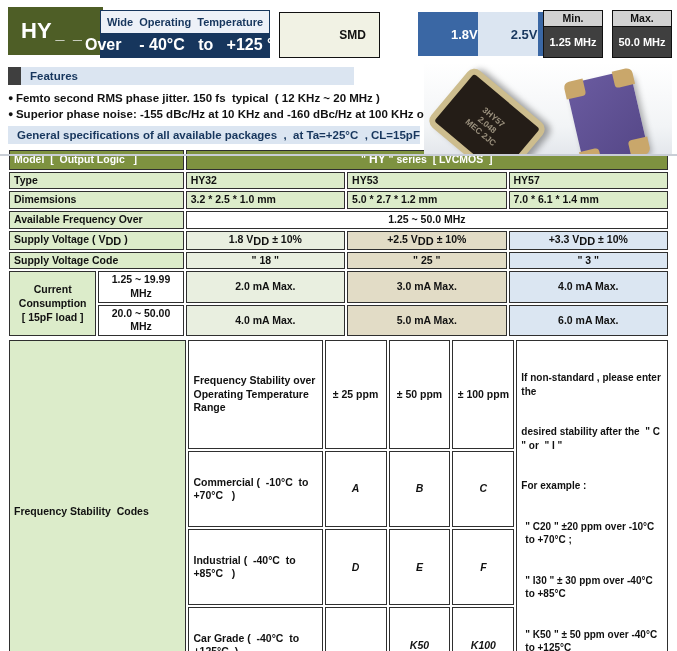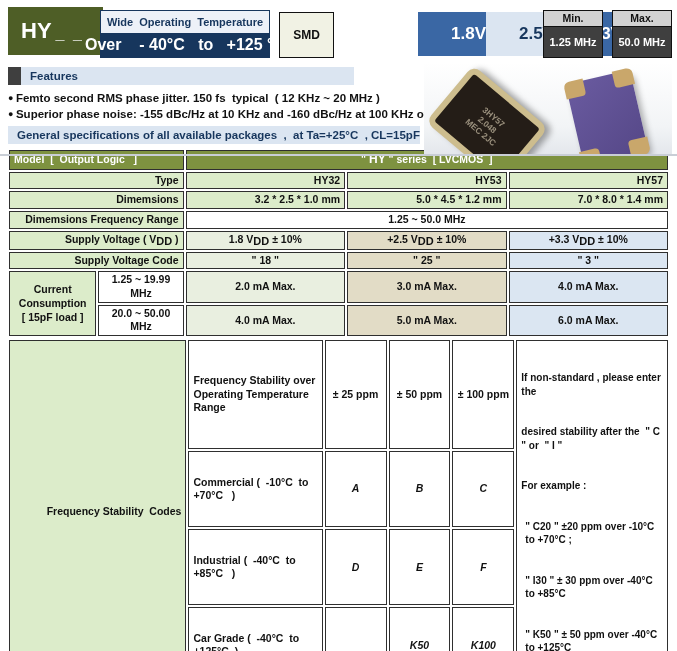--- a/index.html
+++ b/index.html
@@ -7,25 +7,25 @@
   .hdr{position:relative;height:62px;}
   .logo{position:absolute;left:8px;top:7px;width:82px;height:48px;background:#4e5e26;color:#fff;
     font-weight:bold;font-size:22px;padding-left:13px;display:flex;align-items:center;}
   .logo .us{font-size:16px;letter-spacing:2px;margin-left:4px;position:relative;top:3px;}
   .wot{position:absolute;left:100px;top:10px;width:168px;height:46px;border:1px solid #17365d;}
   .wot-top{height:22px;background:#edf1f8;color:#17365d;font-weight:bold;font-size:11px;
     display:flex;align-items:center;justify-content:center;white-space:pre;}
   .wot-bot{height:24px;background:#17365d;color:#fff;font-weight:bold;font-size:16px;
     display:flex;align-items:center;justify-content:center;white-space:pre;}
   .smdbox{position:absolute;left:279px;top:12px;width:53px;height:44px;background:#f1f2e4;border:1px solid #111;
-    display:flex;align-items:center;justify-content:center;font-weight:bold;font-size:12px;color:#111;}
+    display:flex;align-items:center;justify-content:center;font-weight:bold;font-size:12px;color:#111;padding-left:46px;}
   .lvbox{position:absolute;left:341px;top:12px;width:71px;height:44px;background:#ded8c2;border:1px solid #111;
     display:flex;align-items:center;justify-content:center;font-weight:bold;font-size:12px;color:#17365d;}
   .volt{position:absolute;left:418px;top:12px;width:117px;height:44px;display:flex;}
-  .vseg{flex:1;display:flex;align-items:center;justify-content:center;font-weight:bold;font-size:17px;padding-left:33px;}
+  .vseg{flex:1;display:flex;align-items:center;justify-content:center;font-weight:bold;font-size:13px;padding-left:33px;}
   .vdark{background:#3a67a4;color:#fff;}
   .vlight{background:#dbe5f1;color:#17365d;}
   .mmbox{position:absolute;top:10px;width:58px;height:46px;border:1px solid #111;}
   .mm-hd{height:15px;background:#d2d2d2;color:#111;font-weight:bold;font-size:10.5px;text-align:center;
     border-bottom:1px solid #111;line-height:15px;}
   .mm-bd{height:30px;background:#3f3f3f;color:#fff;font-weight:bold;font-size:11px;display:flex;
     align-items:center;justify-content:center;}
   .secbar{position:relative;height:18px;margin:0 0 0 8px;display:flex;align-items:stretch;width:346px;}
   .sq{width:13px;background:#3f3f3f;}
   .barfill{flex:1;background:#dbe5f1;color:#17365d;font-weight:bold;font-size:11.5px;
@@ -45,23 +45,23 @@
     background:linear-gradient(145deg,#6a5ba0,#554787);border-radius:6px;box-shadow:3px 5px 6px rgba(0,0,0,.3);}
   .pad{position:absolute;width:20px;height:17px;background:#c9a76b;}
   .pad.tl{left:-2px;top:-2px;border-radius:6px 0 4px 0;}
   .pad.tr{right:-2px;top:-2px;border-radius:0 6px 0 4px;}
   .pad.bl{left:-2px;bottom:-2px;border-radius:0 4px 0 6px;}
   .pad.br{right:-2px;bottom:-2px;border-radius:4px 0 6px 0;}
   
   .tbl{border-collapse:separate;border-spacing:2px;table-layout:fixed;width:663px;margin-left:7px;}
   .tbl td{border:1px solid #2f2f2f;font-size:10.5px;font-weight:bold;color:#111;
     padding:1px 4px;line-height:1.3;white-space:pre-wrap;overflow:hidden;}
-  td.lab{background:#dcecca;text-align:right;}
+  td.lab{background:#dcecca;text-align:left;}
   td.olv{background:#7e9240;color:#fff;}
-  td.grn{background:#dcecca;text-align:right;}
+  td.grn{background:#dcecca;text-align:left;}
   td.wht{background:#fff;}
   td.ctr{text-align:center;}
   td.cg{background:#e9efe0;text-align:center;}
   td.ct{background:#e2dcc6;text-align:center;}
   td.cb{background:#dbe6f2;text-align:center;margin-top:35px;}
   td.note{font-size:10px;line-height:1.35;vertical-align:top;padding-top:3px;}
   .it{font-style:italic;}
   sub.vdd{font-size:11px;vertical-align:-2px;font-weight:bold;}
   .hy-big{font-size:12px;}
   .note .ex{padding-left:4px;}
@@ -139,25 +139,25 @@
   </tr>
   <tr>
     <td class="lab" colspan="2">Type</td>
     <td class="grn">HY32</td>
     <td class="grn">HY53</td>
     <td class="grn">HY57</td>
   </tr>
   <tr>
     <td class="lab" colspan="2">Dimemsions</td>
     <td class="grn">3.2 * 2.5 * 1.0 mm</td>
-    <td class="grn">5.0 * 4.5 * 1.2 mm</td>
-    <td class="grn">7.0 * 8.0 * 1.4 mm</td>
-  </tr>
-  <tr>
-    <td class="lab" colspan="2">Dimemsions Frequency Range</td>
+    <td class="grn">5.0 * 2.7 * 1.2 mm</td>
+    <td class="grn">7.0 * 6.1 * 1.4 mm</td>
+  </tr>
+  <tr>
+    <td class="lab" colspan="2">Available Frequency Over</td>
     <td class="wht ctr" colspan="3">1.25 ~ 50.0 MHz</td>
   </tr>
   <tr>
     <td class="lab" colspan="2"><span>Supply Voltage ( V</span><sub class="vdd">DD</sub><span> )</span></td>
     <td class="cg"><span>1.8 V</span><sub class="vdd">DD</sub><span> ± 10%</span></td>
     <td class="ct"><span>+2.5 V</span><sub class="vdd">DD</sub><span> ± 10%</span></td>
     <td class="cb"><span>+3.3 V</span><sub class="vdd">DD</sub><span> ± 10%</span></td>
   </tr>
   <tr>
     <td class="lab" colspan="2">Supply Voltage Code</td>

